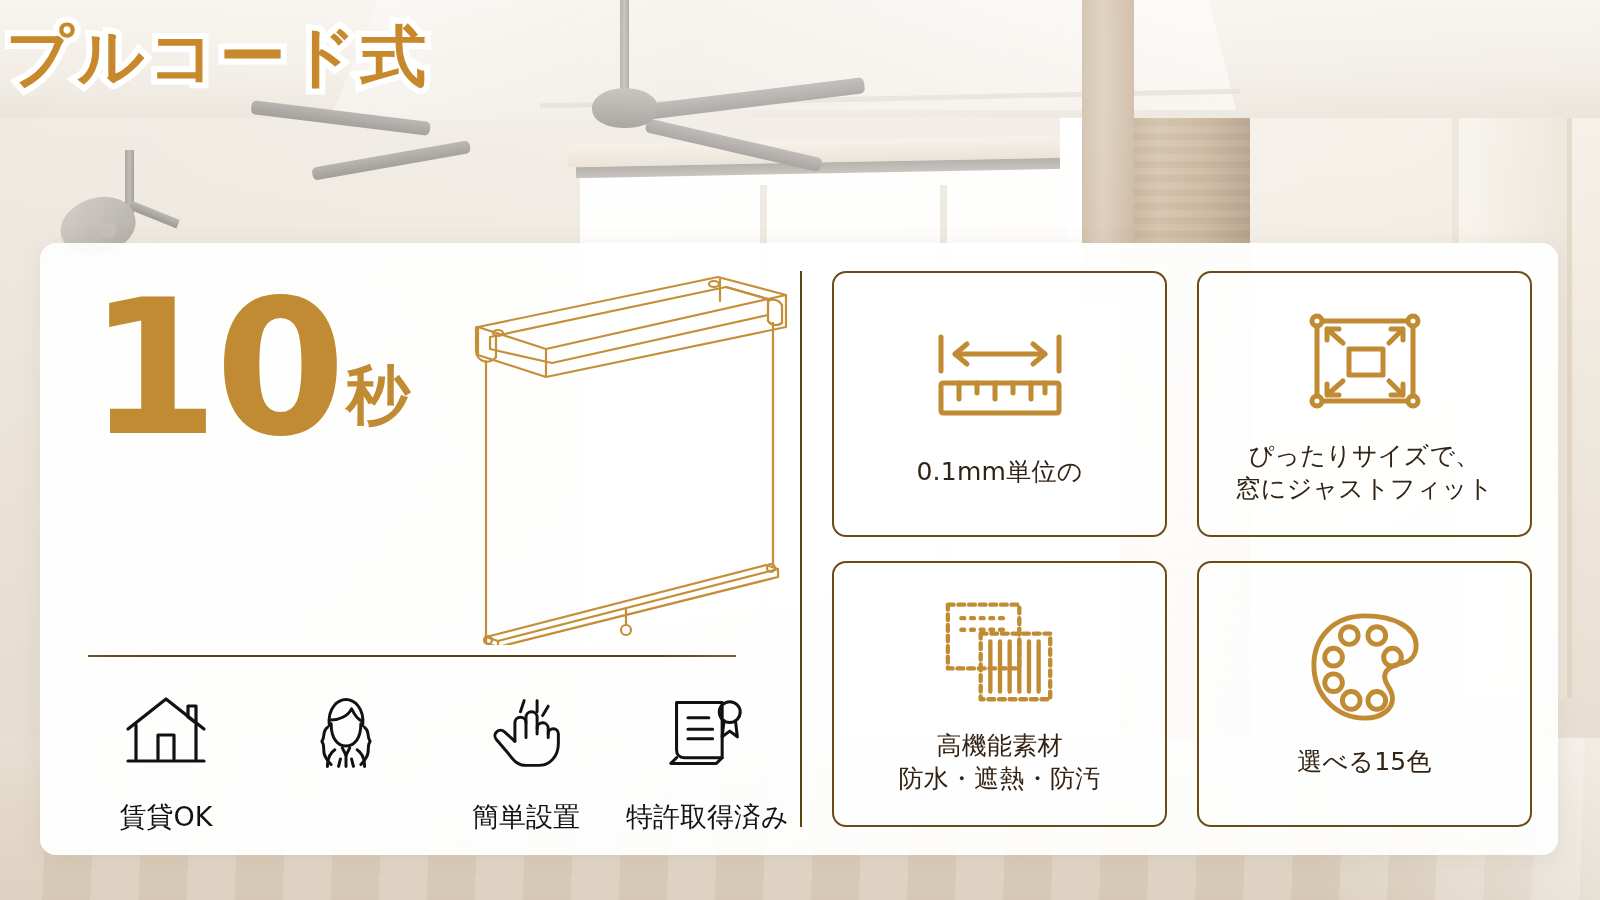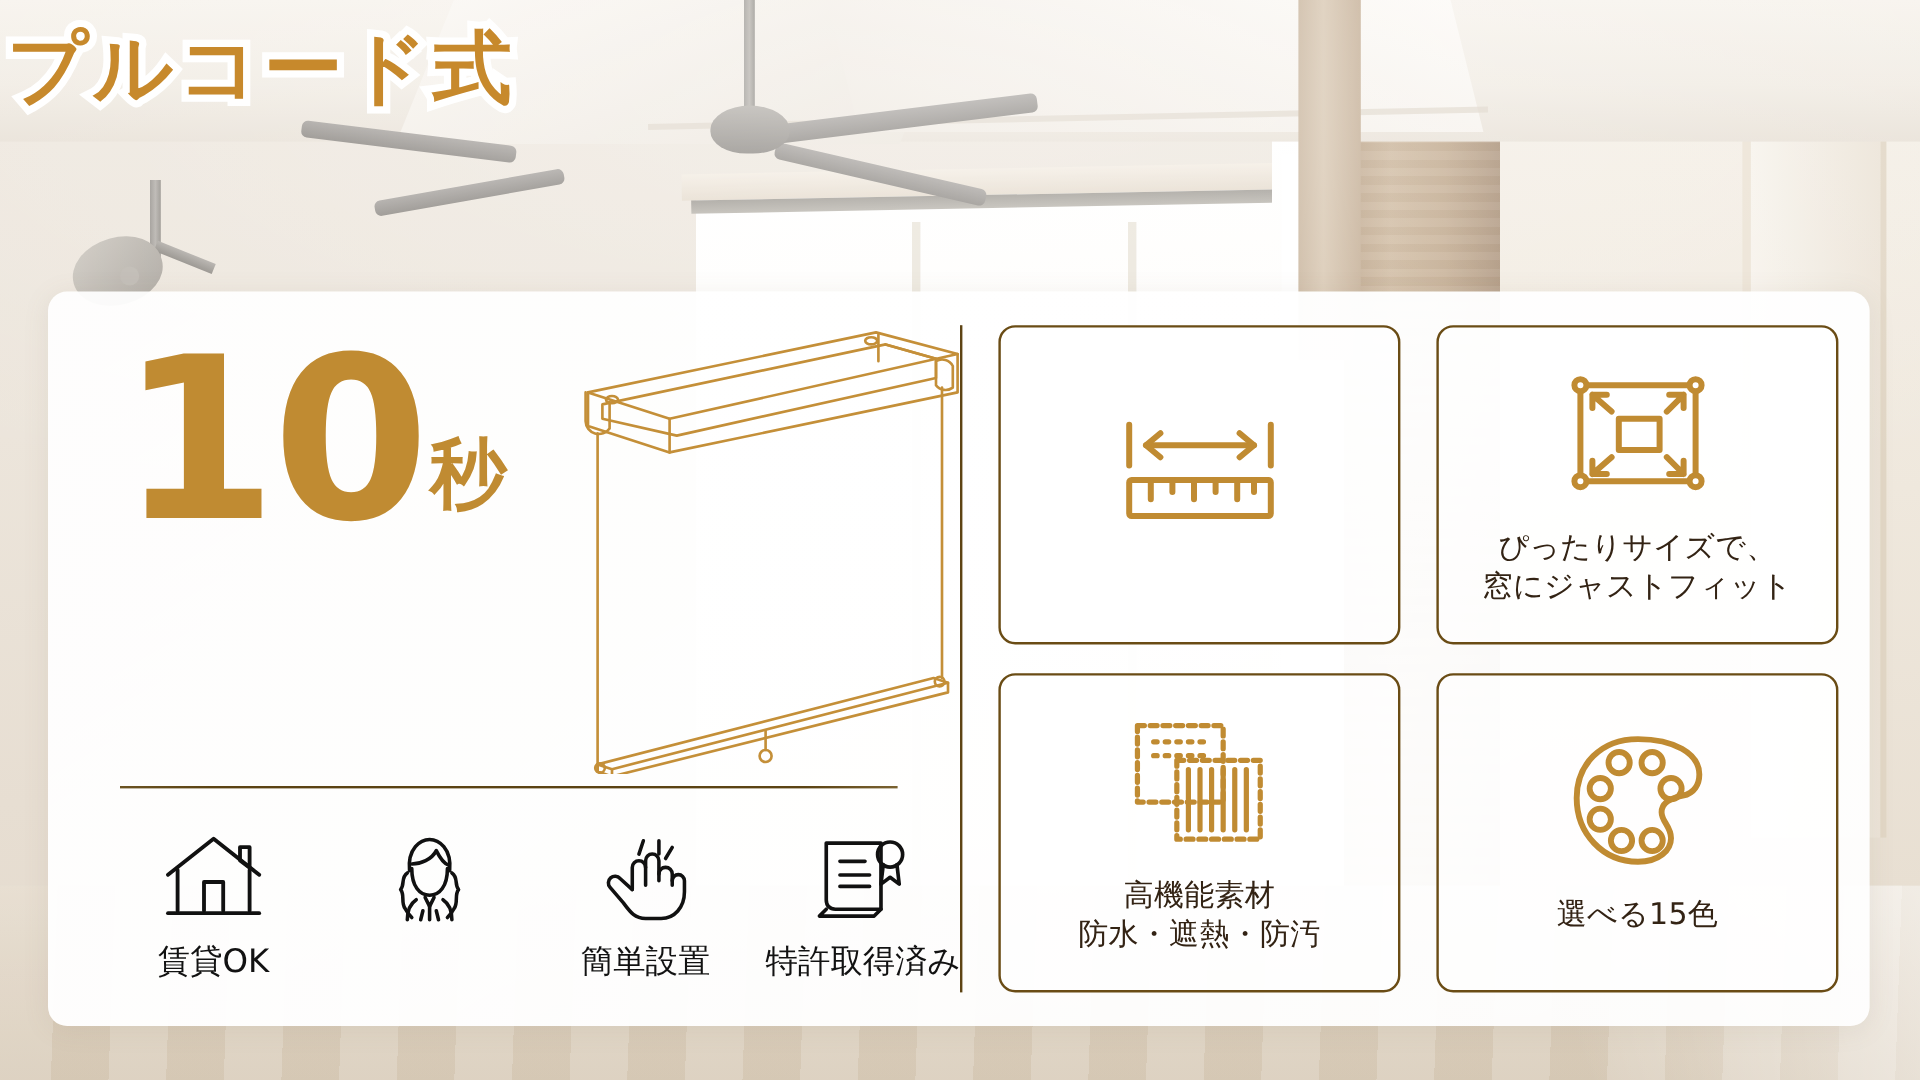--- a/index.html
+++ b/index.html
@@ -144,21 +144,21 @@
     box-shadow:0 3px 22px rgba(130,110,85,.10);
   }
 
   
   .v-divider {
     position:absolute; left:760px; top:28px; width:2px; height:556px;
     background:#5e4414;
   }
 
   
-  .left { position:absolute; left:12px; top:0; width:760px; height:612px; }
+  .left { position:absolute; left:0; top:0; width:760px; height:612px; }
 
   .ten-wrap { position:absolute; left:48px; top:48px; display:flex; align-items:flex-end; }
   .ten-num {
     font-family:"DejaVu Sans","Liberation Sans",sans-serif;
     font-weight:bold; font-size:188px; line-height:.82;
     color:#c08b32; letter-spacing:-.02em;
   }
   .ten-unit {
     font-family:"DejaVu Sans","Liberation Sans",sans-serif;
     font-weight:bold; font-size:64px; color:#c08b32;
@@ -176,21 +176,21 @@
     background:linear-gradient(90deg,#6b5322,#5b4313 12%,#5b4313 88%,#7a6231);
   }
 
   .feature-row {
     position:absolute; left:46px; top:440px; width:700px;
     display:flex; justify-content:space-between;
   }
   .feature { width:160px; text-align:center; }
   .feature .ficon { height:88px; display:flex; align-items:flex-end; justify-content:center; }
   .feature .flabel {
-    margin-top:12px; font-size:27px; color:#121212;
+    margin-top:28px; font-size:27px; color:#121212;
     font-family:"DejaVu Sans","Liberation Sans",sans-serif; white-space:nowrap;
   }
 
   
   .screen-art { position:absolute; left:428px; top:22px; width:330px; height:380px; }
 
   
   .right {
     position:absolute; left:792px; top:28px; width:700px; height:556px;
     display:grid; grid-template-columns:1fr 1fr; grid-template-rows:1fr 1fr;
@@ -357,20 +357,21 @@
         <svg viewBox="0 0 134 92" width="134" height="92" fill="none" stroke="#c08b32" stroke-width="5" stroke-linecap="round" stroke-linejoin="round">
           <path d="M8 6 L8 40 M126 6 L126 40"></path>
           <path d="M22 23 L112 23"></path>
           <path d="M34 13 L22 23 L34 33"></path>
           <path d="M100 13 L112 23 L100 33"></path>
           <rect x="8" y="52" width="118" height="30" rx="2"></rect>
           <path d="M26 52 L26 68 M44 52 L44 62 M62 52 L62 68 M80 52 L80 62 M98 52 L98 68 M112 52 L112 62"></path>
         </svg>
       </div>
       <div class="clabel">
+        <div>0.1mm単位の</div>
       </div>
     </div>
 
     <div class="card">
       <div class="cicon">
         <svg viewBox="0 0 120 104" width="120" height="104" fill="none" stroke="#c08b32" stroke-width="5" stroke-linecap="round" stroke-linejoin="round">
           <path d="M12 12 L108 12 L108 92 L12 92 Z"></path>
           <circle cx="12" cy="12" r="5" fill="#fff"></circle>
           <circle cx="108" cy="12" r="5" fill="#fff"></circle>
           <circle cx="12" cy="92" r="5" fill="#fff"></circle>

